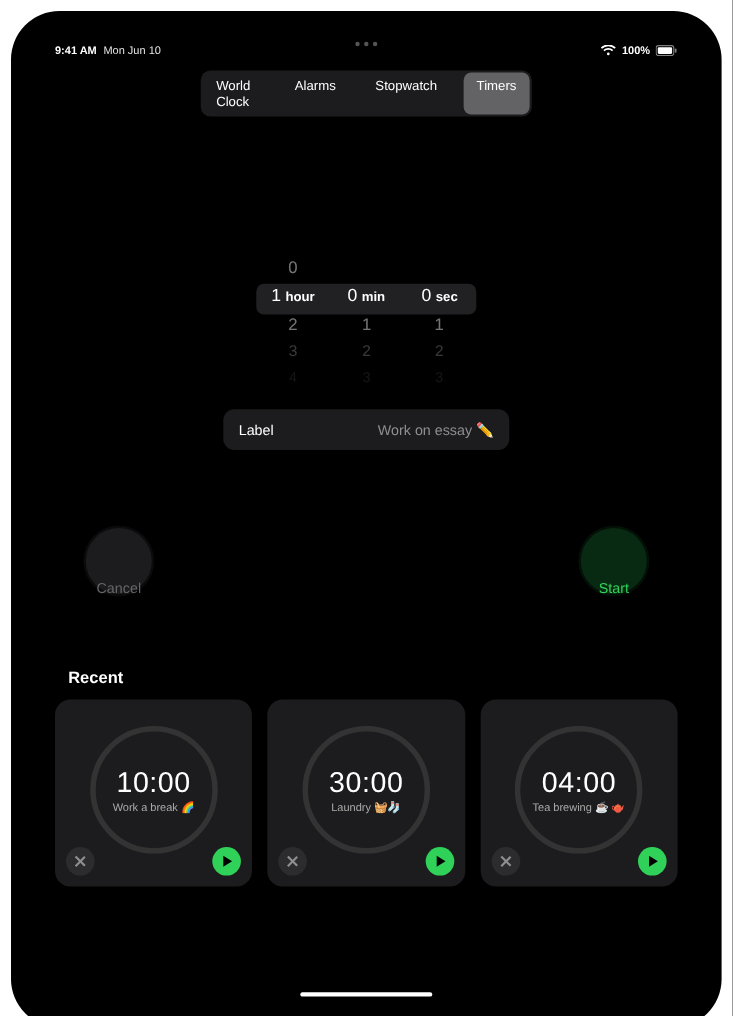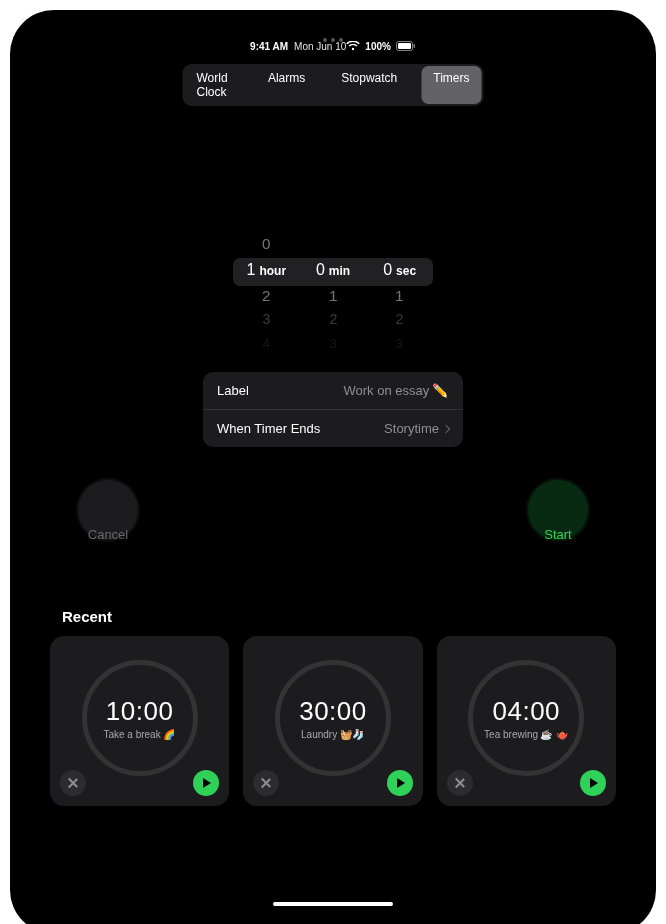--- a/index.html
+++ b/index.html
@@ -29,21 +29,21 @@
     overflow: hidden;
     color: #fff;
   }
 
   
   .status-bar {
     position: absolute;
     top: 4px; left: 0; right: 0;
     height: 20px;
     display: flex;
-    justify-content: center;
+    justify-content: space-between;
     align-items: center;
     padding: 0 18px;
     font-size: 10px;
     font-weight: 600;
     color: #fff;
   }
   .status-left { display: flex; gap: 6px; align-items: baseline; }
   .status-left .date { font-weight: 400; opacity: 0.9; }
   .status-right { display: flex; gap: 5px; align-items: center; }
   .wifi-icon, .battery-icon { display: inline-flex; }
@@ -328,42 +328,35 @@
         <div class="picker-row fade2">2</div>
         <div class="picker-row fade3">3</div>
       </div>
     </div>
 
     <div class="settings">
       <div class="settings-row">
         <span>Label</span>
         <span class="value">Work on essay ✏️</span>
       </div>
-      <div class="settings-row">
-        <span>When Timer Ends</span>
-        <span class="value">
-          <span>Storytime</span>
-          <span class="chev"></span>
-        </span>
-      </div>
     </div>
 
     <div class="round-btn btn-cancel">
       <span>Cancel</span>
     </div>
     <div class="round-btn btn-start">
       <span>Start</span>
     </div>
 
     <div class="recent-title">Recent</div>
     <div class="recent-row" id="recent-row">
         <div class="card">
           <div class="dial">
             <div class="dial-time">10:00</div>
-            <div class="dial-label">Take a break 🌈</div>
+            <div class="dial-label">Work a break 🌈</div>
           </div>
           <div class="card-x">
             <span class="x-glyph"></span>
           </div>
           <div class="card-play">
             <span class="play-glyph"></span>
           </div>
         </div>
         <div class="card">
           <div class="dial">

